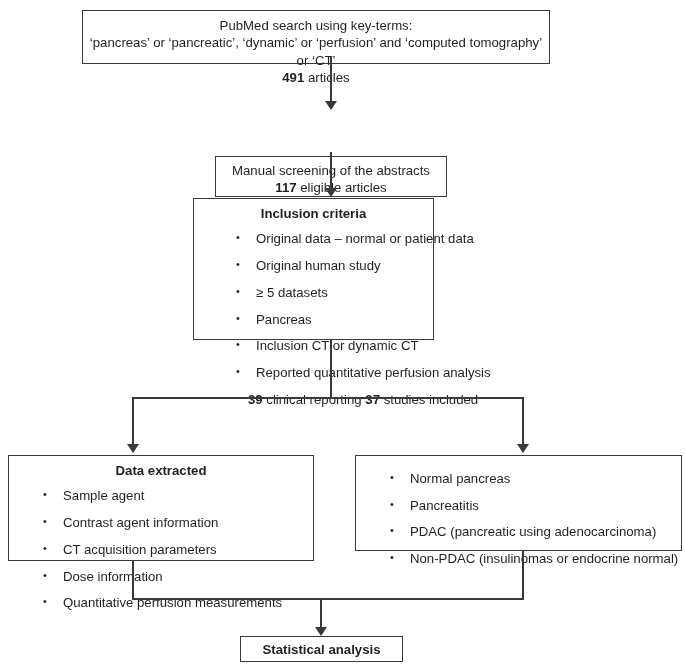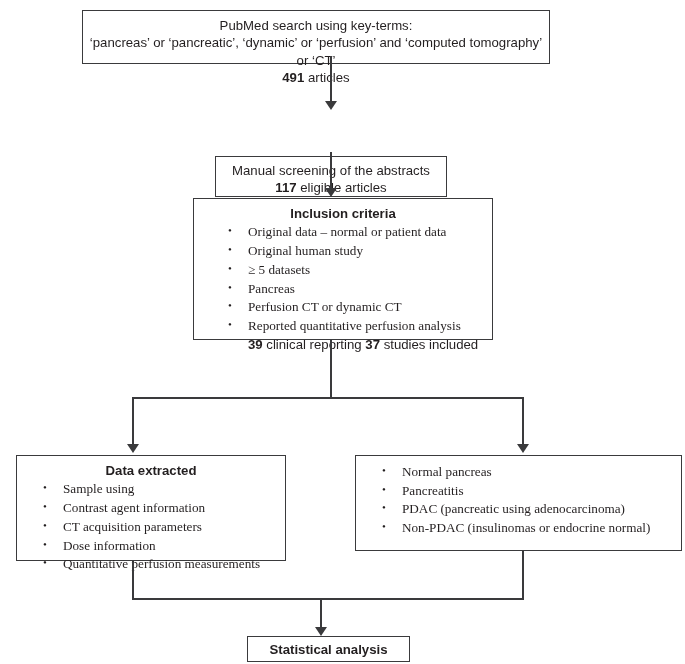--- a/index.html
+++ b/index.html
@@ -36,24 +36,23 @@
 
   
   ul.bullets{
     list-style:none;
     margin:1px 0 0 0;
     padding:0;
   }
   ul.bullets li{
     position:relative;
     padding-left:48px;
-    margin:0;
+    margin:8px;
     line-height:1.42;
     white-space:nowrap;
-    font-family:Liberation Serif, serif;
   }
   ul.bullets li:before{
     content:"\2022";
     position:absolute;
     left:28px;
     top:-1px;
     font-size:11px;
     line-height:1.55;
     color:#231f20;
   }
@@ -62,24 +61,24 @@
 
   .node .footline{
     padding-left:48px;
     white-space:nowrap;
     line-height:1.42;
   }
 
   
   #node-search       { left:82px;  top:10px;   width:468px; height:54px;  padding-top:6px; }
   #node-screening    { left:215px; top:111px; width:232px; height:41px;  padding-top:5px;margin-top:45px; }
-  #node-inclusion    { left:193px; top:198px; width:300px; height:142px; padding-top:6px; }
-  #node-extracted    { left:16px;   top:455px; width:270px; height:106px; padding-top:6px; }
+  #node-inclusion    { left:193px; top:198px; width:241px; height:142px; padding-top:6px; }
+  #node-extracted    { left:8px;   top:455px; width:306px; height:106px; padding-top:6px; }
   #node-sorted       { left:355px; top:455px; width:327px; height:96px;  padding-top:6px; }
-  #node-stats        { left:240px; top:636px; width:163px; height:26px;  padding-top:4px;margin-left:7px; }
+  #node-stats        { left:240px; top:636px; width:163px; height:26px;  padding-top:4px; }
 
   
   .ln{ position:absolute; background:#3a3a3c; }
   .vl{ width:2.2px; }
   .hl{ height:2.2px; }
   .arrow{
     position:absolute;
     width:0;height:0;
     border-left:6px solid transparent;
     border-right:6px solid transparent;
@@ -108,39 +107,39 @@
   <div class="ln vl" style="left:330px;top:152px;height:37px;"></div>
   <div class="arrow" style="left:325px;top:188px;"></div>
 
   <div class="node" id="node-inclusion">
     <span class="title">Inclusion criteria</span>
     <ul class="bullets">
       <li>Original data – normal or patient data</li>
       <li>Original human study</li>
       <li>≥ 5 datasets</li>
       <li>Pancreas</li>
-      <li>Perfusion CT or dynamic CT</li>
+      <li>Inclusion CT or dynamic CT</li>
       <li>Reported quantitative perfusion analysis</li>
     </ul>
     <div class="footline"><b>39</b><span> clinical reporting </span><b>37</b><span> studies included</span></div>
   </div>
 
   <div class="ln vl" style="left:330px;top:340px;height:59px;"></div>
   <div class="ln hl" style="left:132px;top:397px;width:392px;"></div>
 
   <div class="ln vl" style="left:132px;top:397px;height:49px;"></div>
   <div class="arrow" style="left:127px;top:444px;"></div>
 
   <div class="ln vl" style="left:522px;top:397px;height:49px;"></div>
   <div class="arrow" style="left:517px;top:444px;"></div>
 
   <div class="node" id="node-extracted">
     <span class="title">Data extracted</span>
     <ul class="bullets narrow">
-      <li>Sample using</li>
+      <li>Sample agent</li>
       <li>Contrast agent information</li>
       <li>CT acquisition parameters</li>
       <li>Dose information</li>
       <li>Quantitative perfusion measurements</li>
     </ul>
   </div>
 
   <div class="node" id="node-sorted">
     <ul class="bullets narrow">
       <li>Normal pancreas</li>

